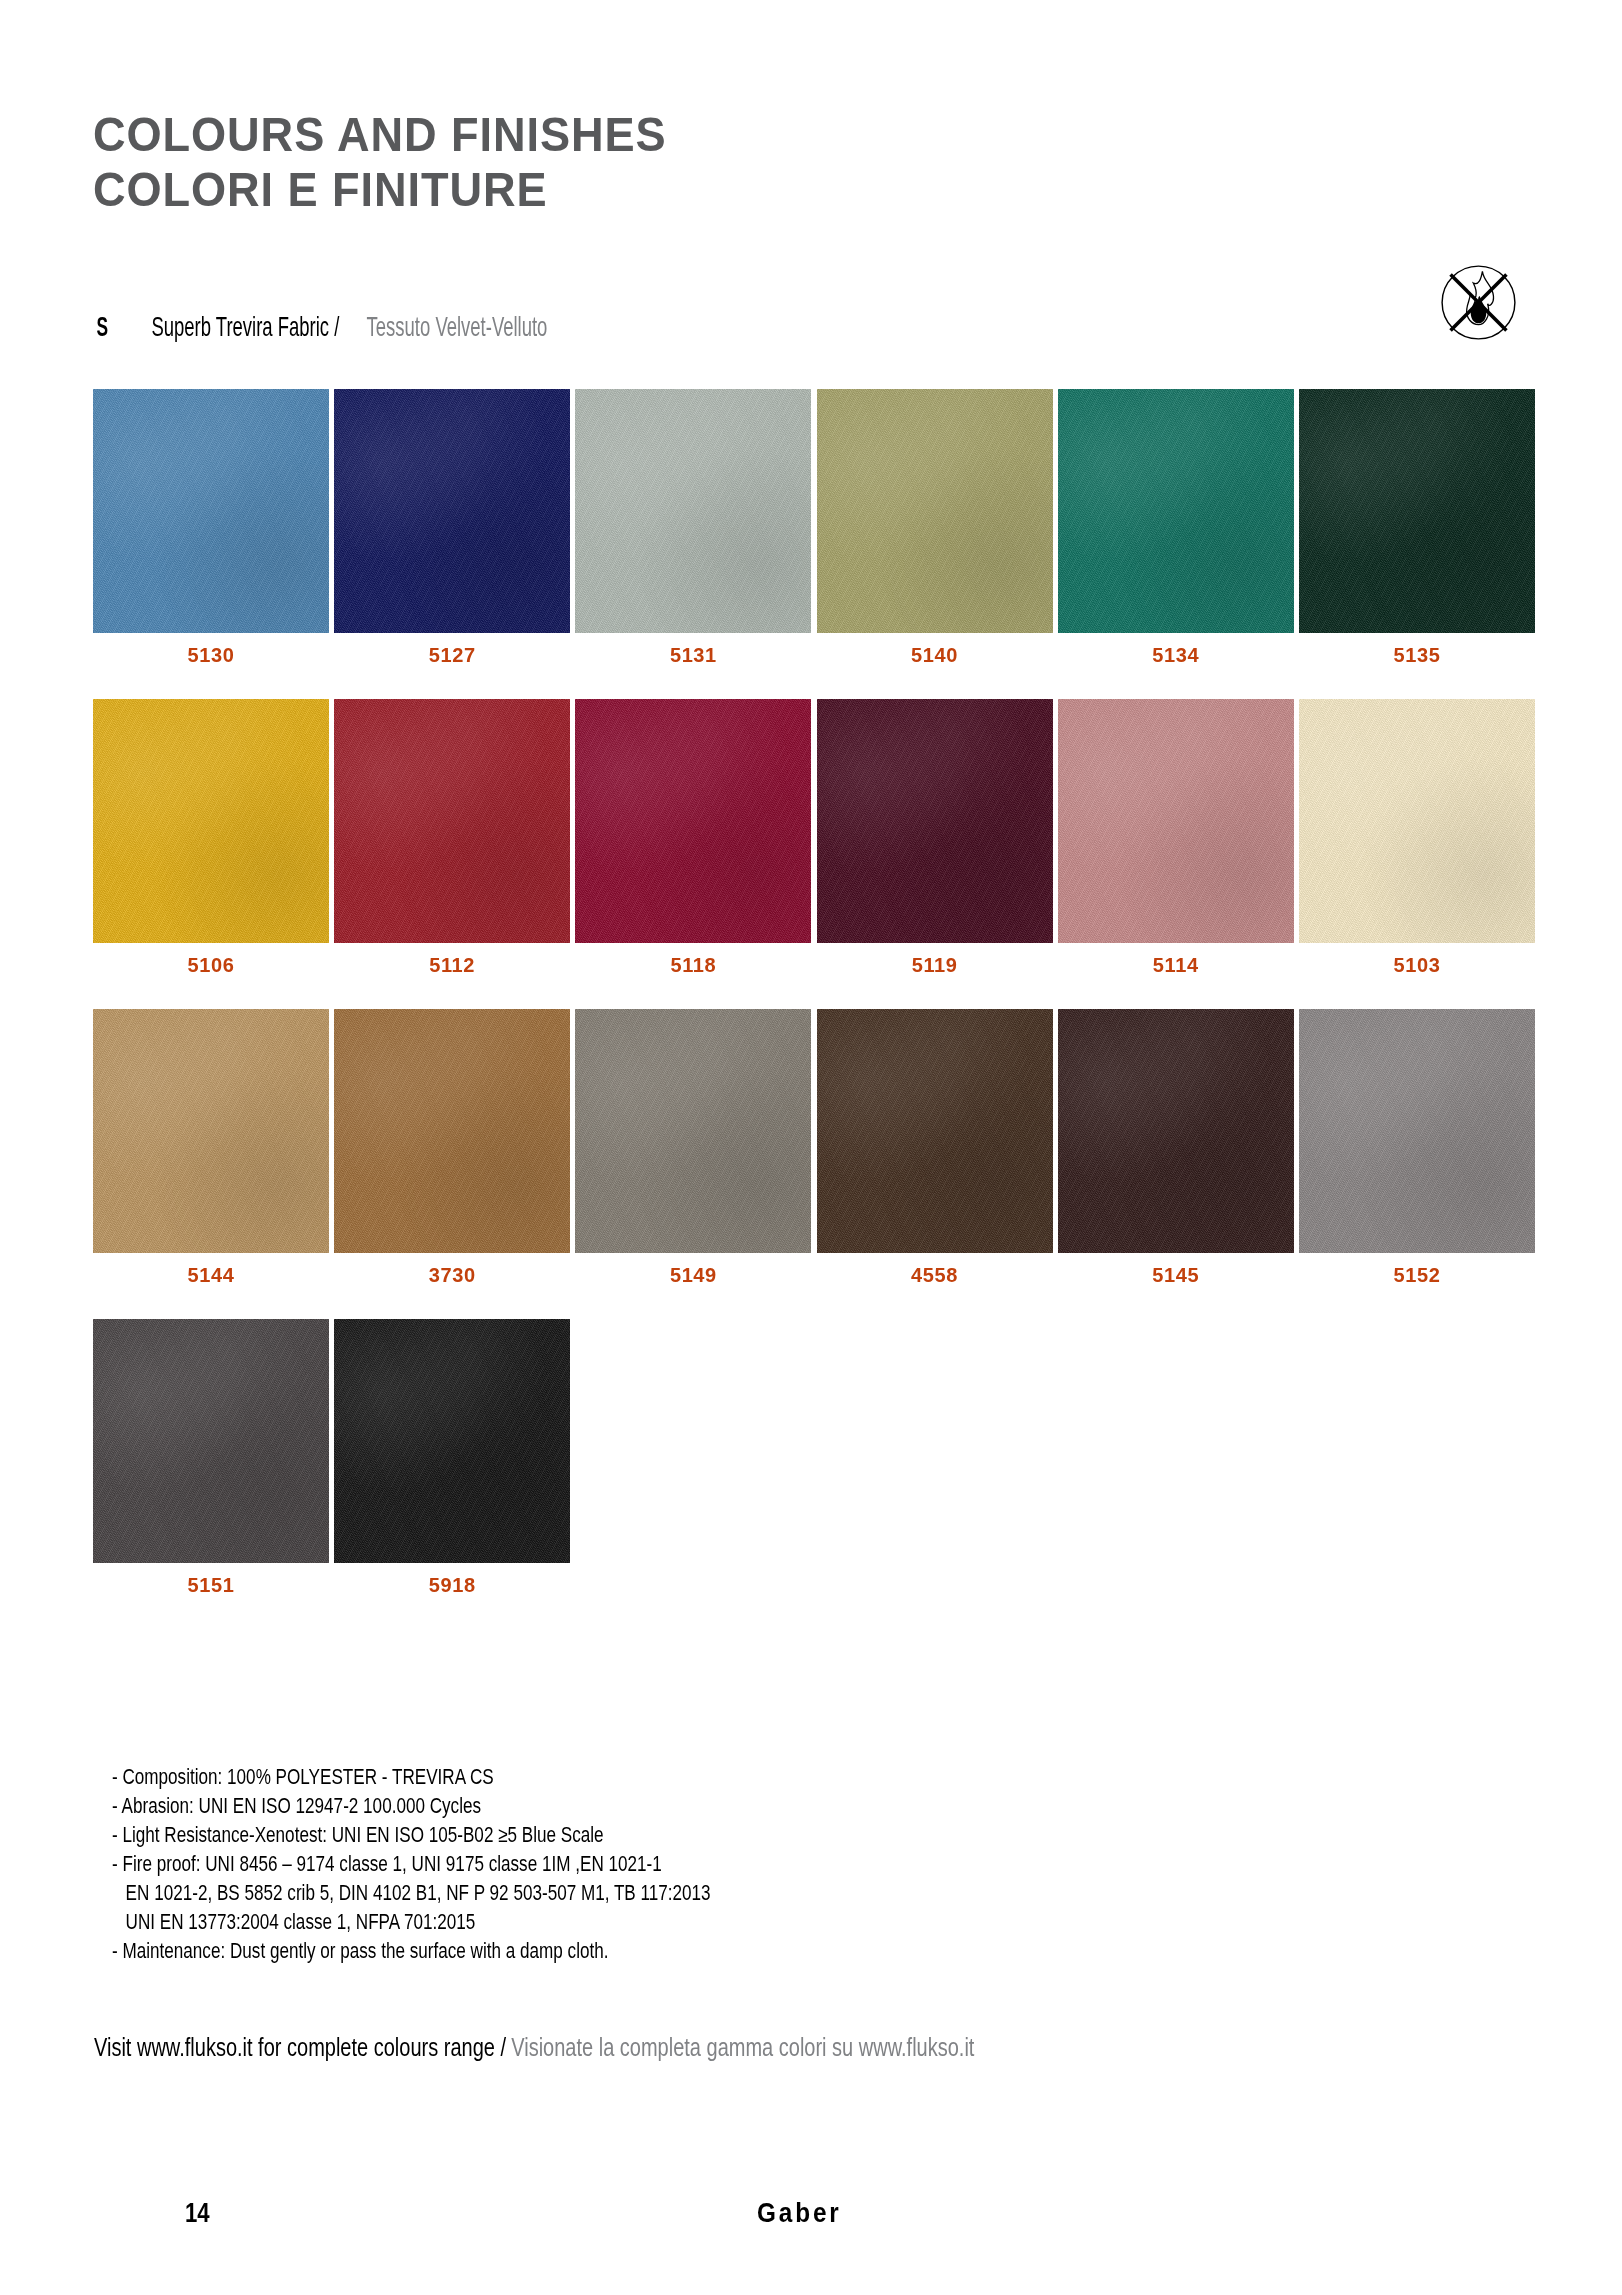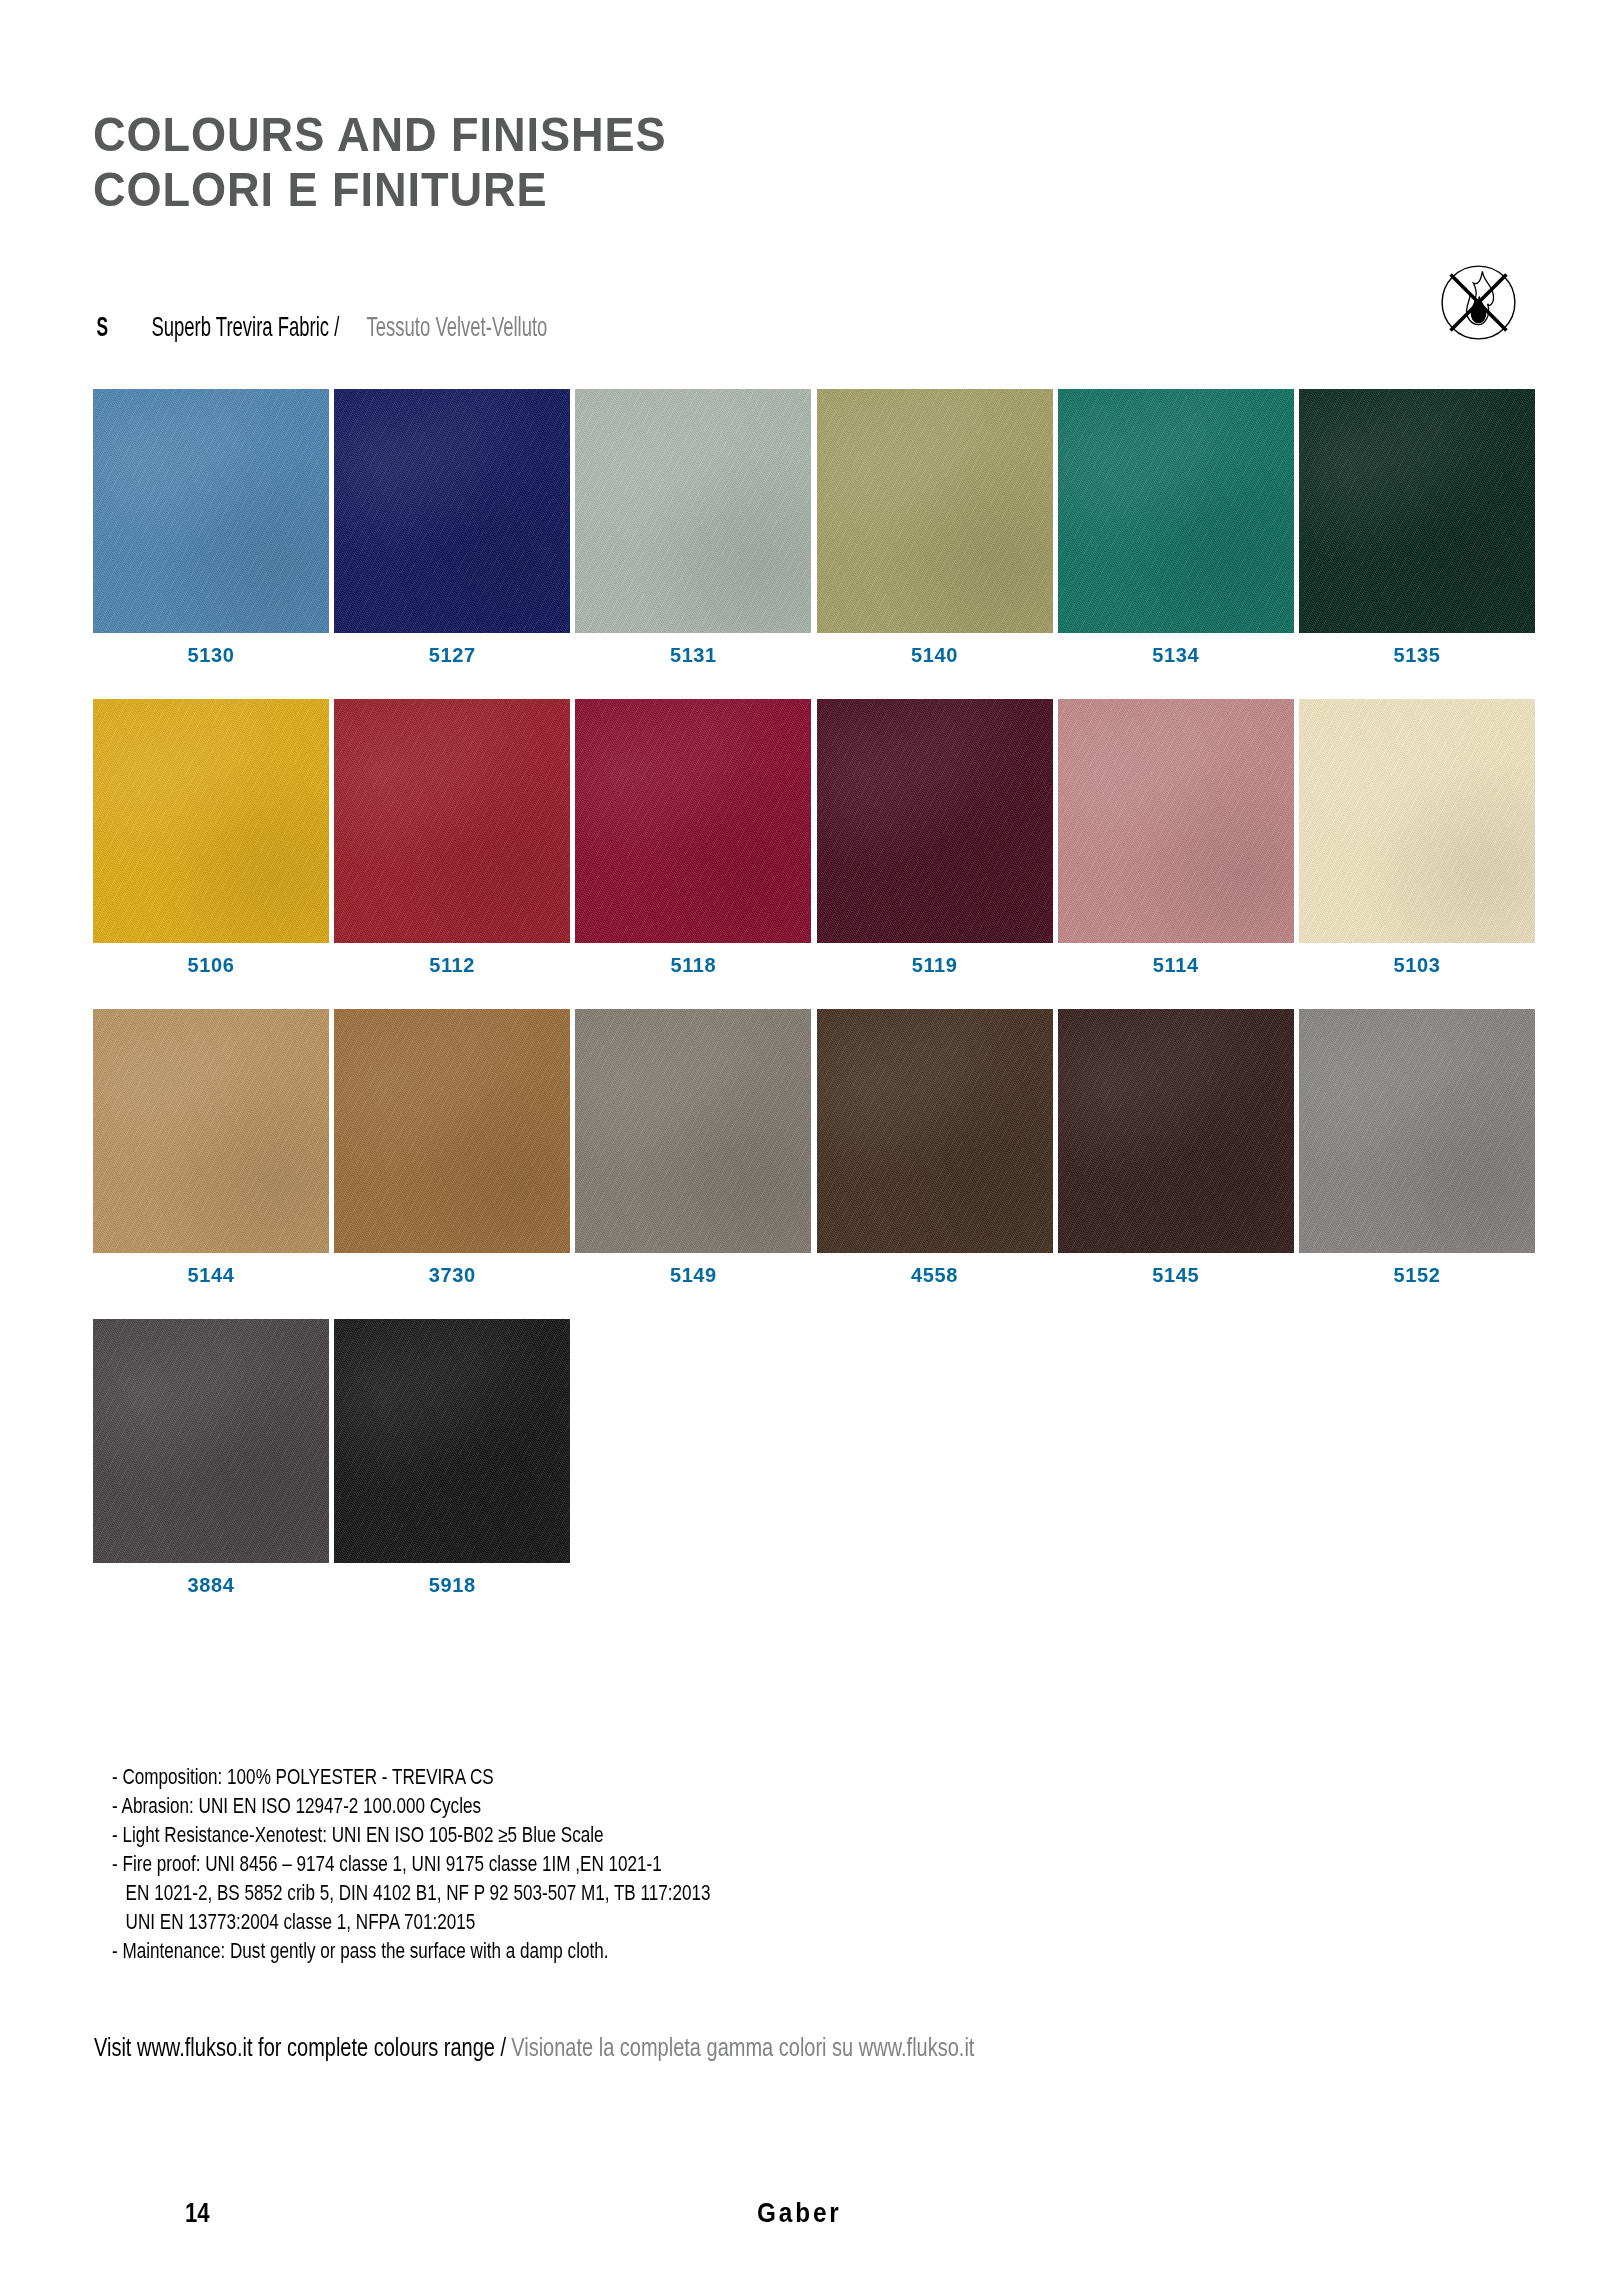--- a/index.html
+++ b/index.html
@@ -135,21 +135,21 @@
       radial-gradient(ellipse at 78% 72%, rgba(0,0,0,0.20) 0%, rgba(0,0,0,0) 48%),
       radial-gradient(ellipse at 60% 12%, rgba(255,255,255,0.12) 0%, rgba(255,255,255,0) 38%);
   }
   .swatch-label {
     margin-top: 11px;
     text-align: center;
     font-family: "Liberation Sans", sans-serif;
     font-weight: bold;
     font-size: 20px;
     letter-spacing: 0.6px;
-    color: #0369a1;
+    color: #c2410c;
   }
 
   
   .specs {
     position: absolute;
     left: 112px;
     top: 1763px;
     width: 1040px;
   }
   .spec-line {
@@ -377,21 +377,21 @@
         <div class="swatch-label">5152</div>
       </div>
     </div>
 
     <div class="grid-row">
       <div class="cell">
         <div class="swatch" style="background:#4a4546">
             <div class="tex"></div>
             <div class="tex2"></div>
           </div>
-        <div class="swatch-label">3884</div>
+        <div class="swatch-label">5151</div>
       </div>
       <div class="cell">
         <div class="swatch" style="background:#191919">
             <div class="tex"></div>
             <div class="tex2"></div>
           </div>
         <div class="swatch-label">5918</div>
       </div>
     </div>
 

